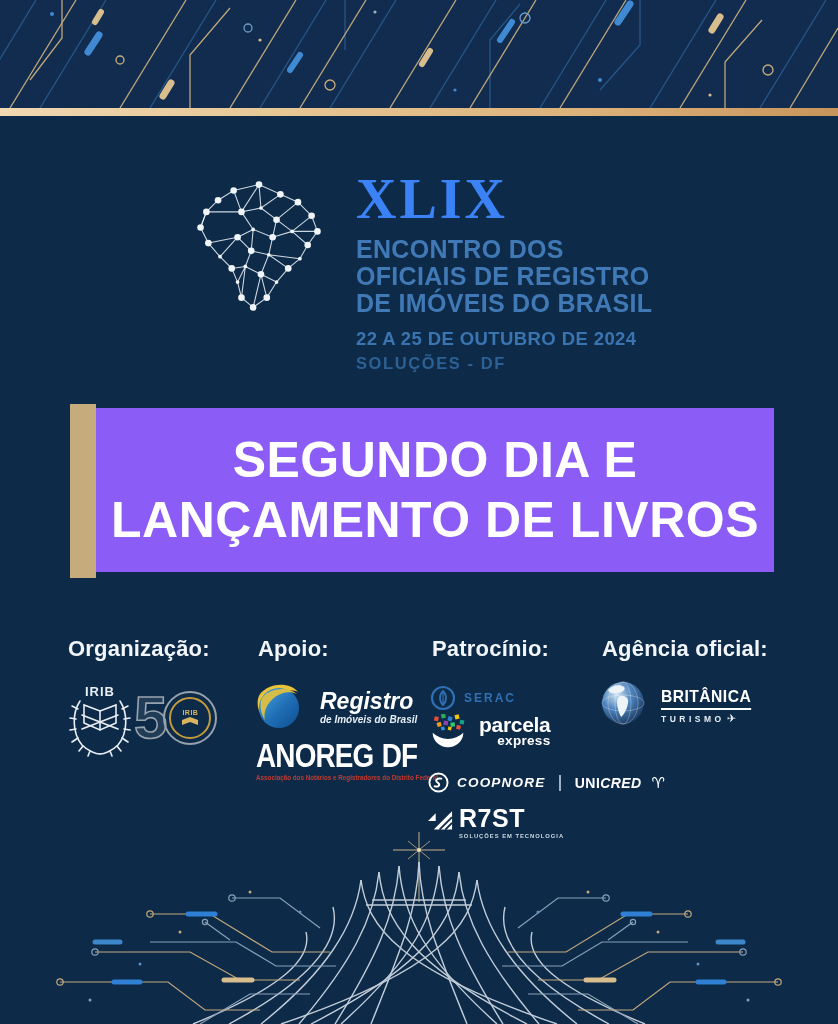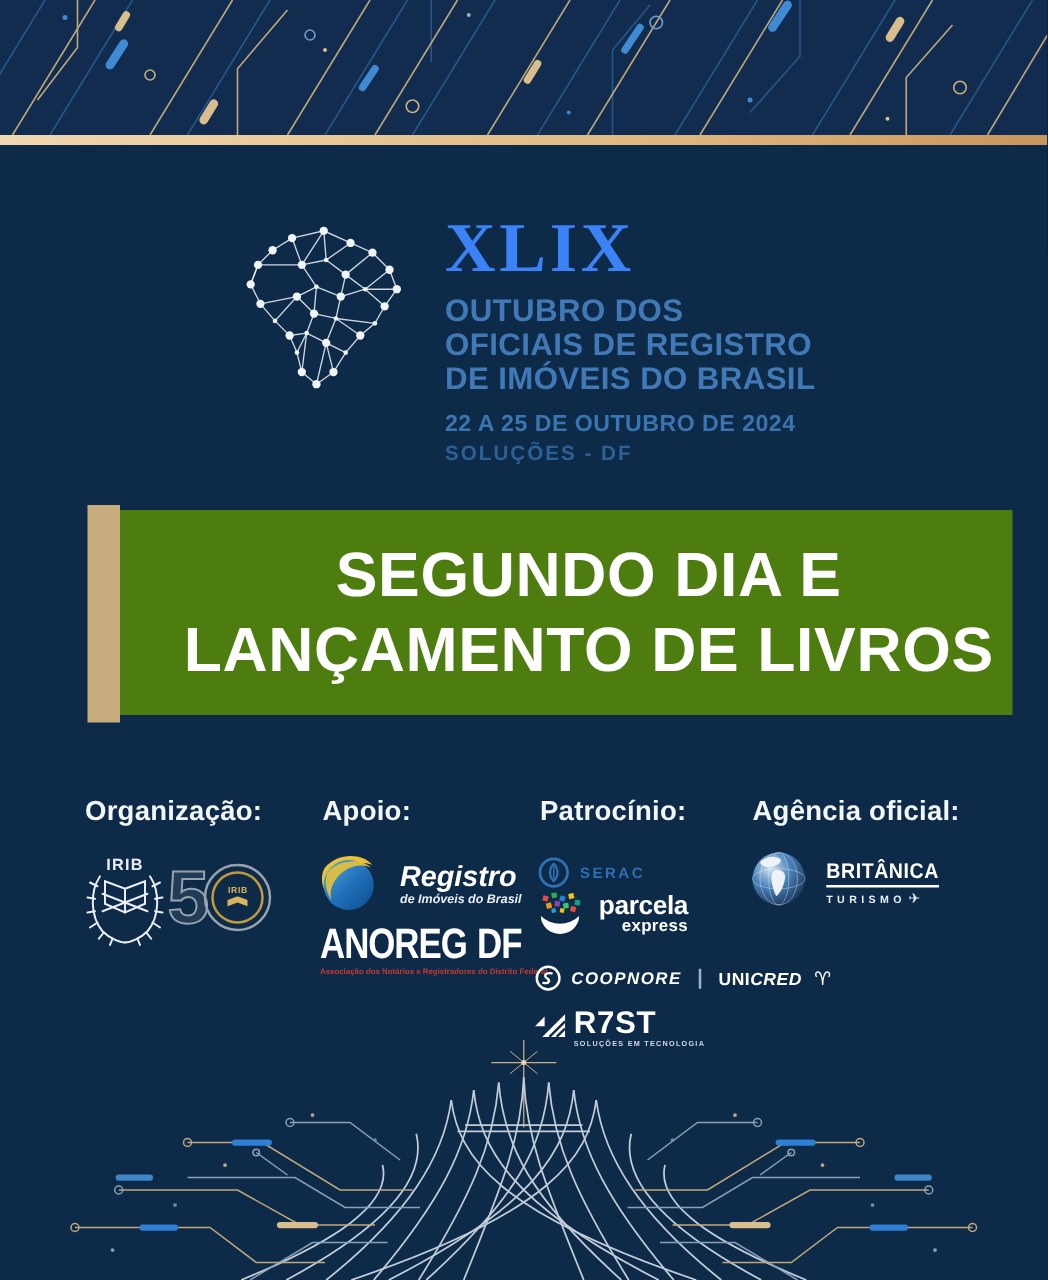--- a/index.html
+++ b/index.html
@@ -20,22 +20,22 @@
   .brand-text{left:356px;top:168px;width:330px;color:#4079b6;}
   .roman{font-family:"Liberation Serif",serif;font-weight:700;color:#3b82f6;
     font-size:56px;letter-spacing:3px;line-height:62px;}
   .title-line{font-size:25px;font-weight:700;line-height:27px;letter-spacing:.3px;color:#4079b6;}
   .title-block{margin-top:6px;}
   .event-date{margin-top:11px;font-size:18.5px;font-weight:800;letter-spacing:.4px;color:#3a74b1;}
   .event-loc{margin-top:4px;font-size:16.5px;font-weight:700;letter-spacing:1.6px;color:#2d6094;}
 
   
   .banner-accent{left:70px;top:404px;width:26px;height:174px;background:#c6ab7c;}
-  .banner{left:96px;top:408px;width:678px;height:164px;background:#4d7c0f;
-    display:flex;flex-direction:column;align-items:center;justify-content:center;padding-left:36px;}
+  .banner{left:96px;top:408px;width:678px;height:164px;background:#8b5cf6;
+    display:flex;flex-direction:column;align-items:center;justify-content:center;}
   .banner-line{color:#ffffff;font-weight:800;font-size:50px;line-height:60px;
     letter-spacing:.5px;white-space:nowrap;}
 
   
   .sec-head{color:#f2f6fa;font-weight:800;font-size:22px;letter-spacing:.2px;top:636px;}
   .h-org{left:68px;} .h-apoio{left:258px;} .h-patro{left:432px;} .h-agencia{left:602px;}
 
   .logo-row{display:flex;align-items:center;gap:8px;}
 
   
@@ -203,21 +203,21 @@
         <circle cx="56" cy="112" r="1.9"></circle>
       <circle cx="38" cy="86" r="1.9"></circle>
         <circle cx="64" cy="96" r="1.9"></circle>
         <circle cx="88" cy="84" r="1.9"></circle>
     </g>
   </svg>
 
   <div class="abs brand-text">
     <div class="roman">XLIX</div>
     <div class="title-block">
-      <div class="title-line">OUTUBRO DOS</div>
+      <div class="title-line">ENCONTRO DOS</div>
       <div class="title-line">OFICIAIS DE REGISTRO</div>
       <div class="title-line">DE IMÓVEIS DO BRASIL</div>
     </div>
     <div class="event-date">22 A 25 DE OUTUBRO DE 2024</div>
     <div class="event-loc">SOLUÇÕES - DF</div>
   </div>
 
   <div class="abs banner-accent"></div>
   <div class="abs banner">
     <div class="banner-line">SEGUNDO DIA E</div>

